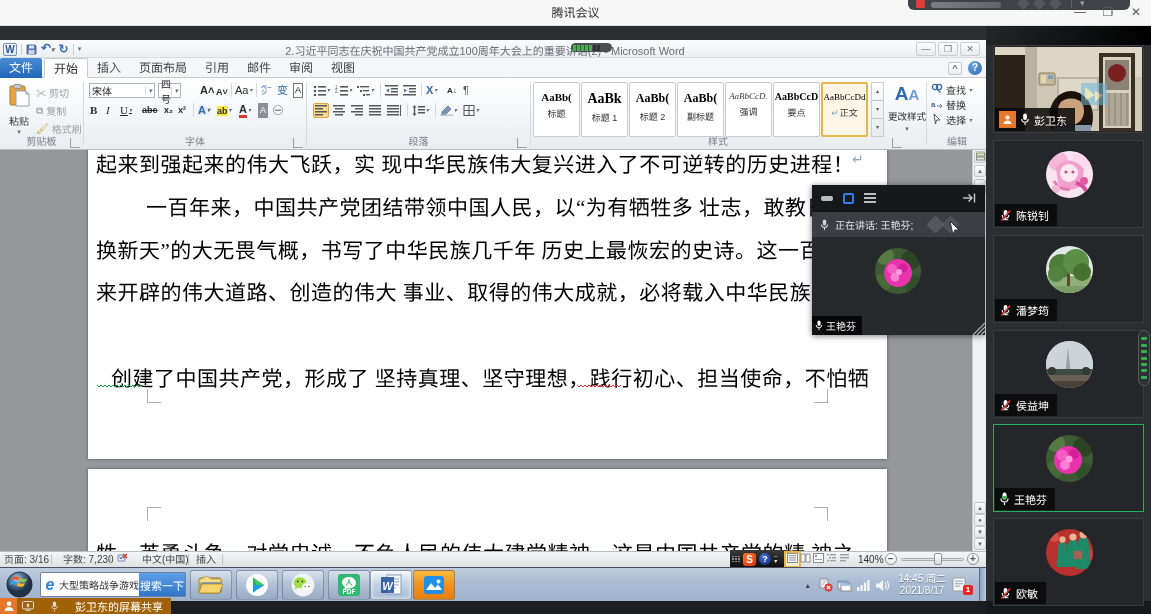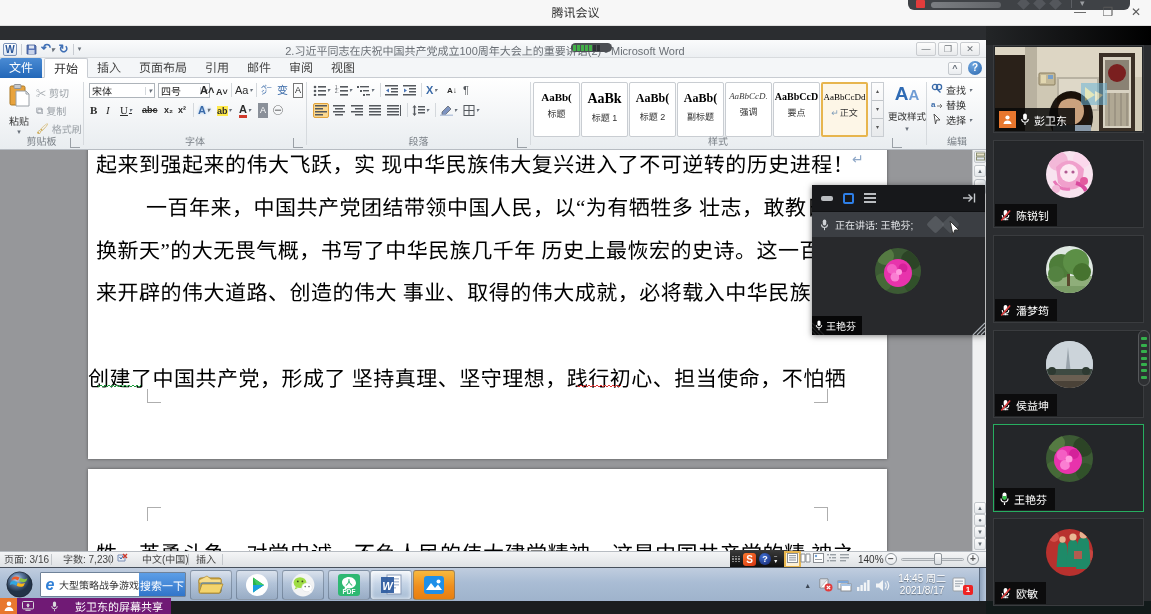--- a/index.html
+++ b/index.html
@@ -191,21 +191,21 @@
   .tray-clock{color:#fff;font-size:10px;line-height:12px;text-align:center;margin:0 6px 0 4px;text-shadow:0 1px 1px rgba(0,0,0,.4);}
   .tray-note{position:relative;display:inline-flex;margin-right:10px;}
   .tray-badge{position:absolute;right:-4px;bottom:-2px;width:10px;height:10px;background:#e22;border-radius:2px;color:#fff;
     font-size:8px;font-style:normal;line-height:10px;text-align:center;font-weight:bold;}
   .tb-showdesk{width:7px;height:34px;background:linear-gradient(90deg,#8ea2bc,#b9c8dc);border-left:1px solid #5c6b80;}
 
   
   .bottombar{left:0;top:601px;width:1151px;height:13px;background:#1b1d1f;}
   .bottombar::after{content:"";position:absolute;left:986px;top:0;width:165px;height:13px;background:#121a1a;}
   .bb-person{position:absolute;left:0;top:-3px;width:17px;height:16px;background:#e8772e;display:flex;align-items:center;justify-content:center;z-index:2;}
-  .bb-label{position:absolute;left:17px;top:-3px;height:16px;background:#701a75;color:#fff;font-size:11px;
+  .bb-label{position:absolute;left:17px;top:-3px;height:16px;background:#a16207;color:#fff;font-size:11px;
     display:flex;align-items:center;gap:16px;padding:0 8px 0 5px;z-index:2;white-space:nowrap;}
 
   
   .sidebar{left:986px;top:26px;width:165px;height:575px;background:#2b2d30;}
   .sb-topfade{position:absolute;left:0;top:0;width:165px;height:19px;background:linear-gradient(90deg,#232527,#000);}
   .tile{position:absolute;left:7px;width:151px;height:88px;background:#232527;border:1px solid #3a3c3f;}
   .tile.speaking{border:1px solid #27ae60;}
   .tile-video{position:absolute;inset:1px;overflow:hidden;}
   .tile-dark{position:absolute;inset:1px;background:#242629;}
   .tile-avatar{position:absolute;left:51px;top:9px;}
@@ -320,21 +320,21 @@
         <div class="rb-group-label">剪贴板</div>
         <div class="rb-launcher"></div>
       </div>
       <div class="rb-sep" style="left:83px;"></div>
 
       <div class="abs rb-font">
         <div class="combo" style="left:5px;top:5px;width:66px;">
           <span>宋体</span>
             <i>▾</i>
         </div>
-        <div class="combo" style="left:74px;top:5px;width:52px;">
+        <div class="combo" style="left:74px;top:5px;width:23px;">
           <span>四号</span>
             <i>▾</i>
         </div>
         <span class="fbtn" style="left:116px;top:5px;font-weight:bold;">A˄</span>
         <span class="fbtn" style="left:132px;top:7px;font-size:9px;font-weight:bold;">A˅</span>
         <span class="vsep" style="left:147px;top:5px;"></span>
         <span class="fbtn" style="left:151px;top:5px;">Aa<i class="dd">▾</i></span>
         <span class="vsep" style="left:172px;top:5px;"></span>
         <span class="fbtn" style="left:177px;top:5px;color:#3a6aa8;">㌻</span>
         <span class="fbtn" style="left:193px;top:5px;color:#3a6aa8;">变</span>
@@ -595,21 +595,21 @@
     </div>
 
     <div class="abs w-doc">
 
       <div class="page" style="left:88px;top:-12px;width:799px;height:321px;">
         <div class="doc-line" style="left:8px;top:10px;">起来到强起来的伟大飞跃，实 现中华民族伟大复兴进入了不可逆转的历史进程！</div>
         <span class="para-mark" style="left:764px;top:13px;">↵</span>
         <div class="doc-line" style="left:58px;top:53px;">一百年来，中国共产党团结带领中国人民，以“为有牺牲多 壮志，敢教日月</div>
         <div class="doc-line" style="left:8px;top:96px;">换新天”的大无畏气概，书写了中华民族几千年 历史上最恢宏的史诗。这一百年</div>
         <div class="doc-line" style="left:8px;top:138px;">来开辟的伟大道路、创造的伟大 事业、取得的伟大成就，必将载入中华民族发展</div>
-        <div class="doc-line" style="left:0;top:224px;">创建了中国共产党，形成了 坚持真理、坚守理想，践行初心、担当使命，不怕牺</div>
+        <div class="doc-line" style="left:23px;top:224px;">创建了中国共产党，形成了 坚持真理、坚守理想，践行初心、担当使命，不怕牺</div>
         <span class="squiggle green" style="left:9px;top:247px;width:44px;"></span>
         <span class="squiggle red" style="left:489px;top:247px;width:44px;"></span>
         <span class="margin-mark bl" style="left:59px;top:251px;"></span>
         <span class="margin-mark br" style="left:726px;top:251px;"></span>
       </div>
 
       <div class="page" style="left:88px;top:319px;width:799px;height:235px;">
         <span class="margin-mark tl" style="left:59px;top:38px;"></span>
         <span class="margin-mark tr" style="left:726px;top:38px;"></span>
         <div class="doc-line" style="left:8px;top:68px;">牲、英勇斗争，对党忠诚、不负人民的伟大建党精神，这是中国共产党的精 神之</div>

